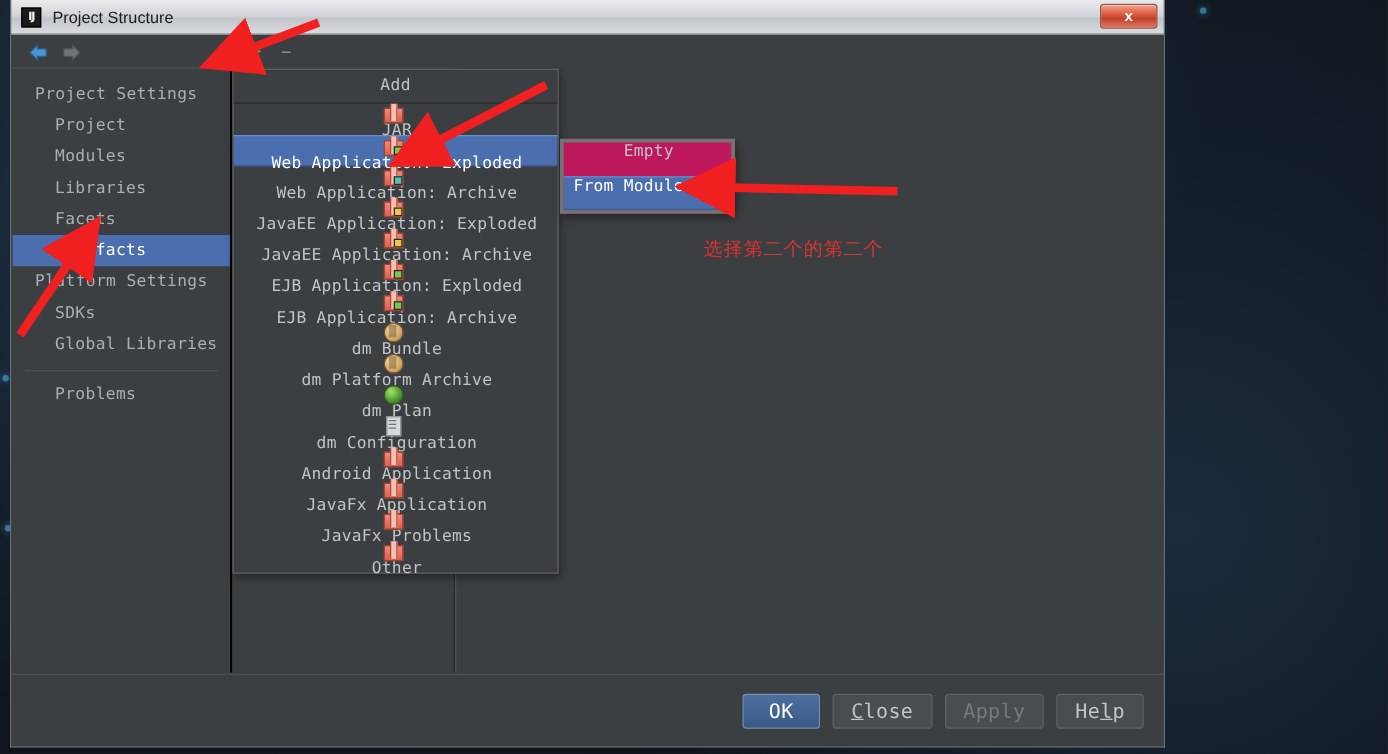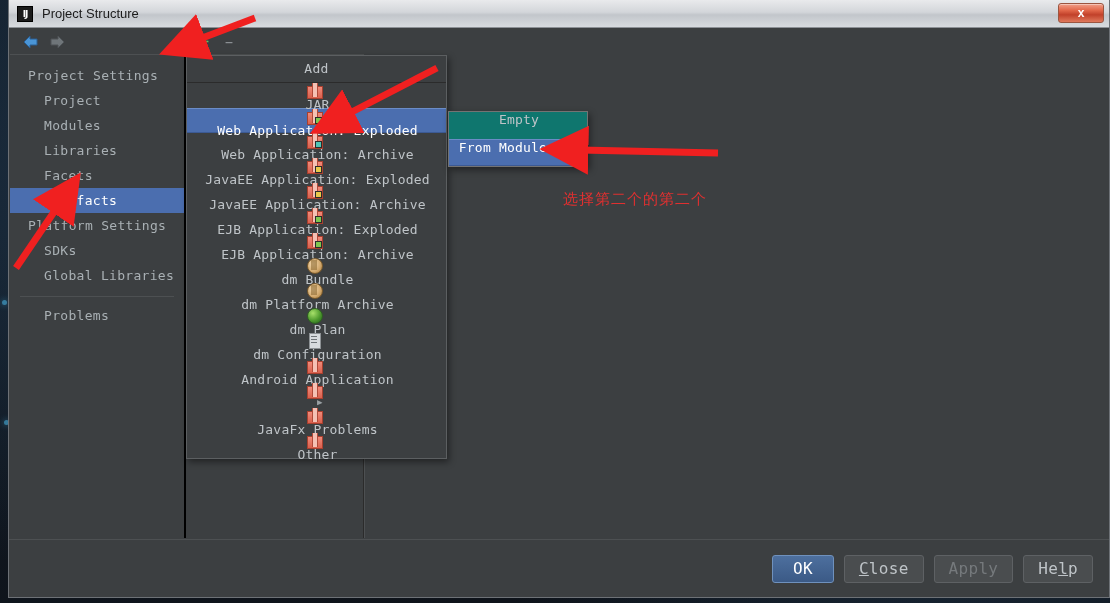--- a/index.html
+++ b/index.html
@@ -28,21 +28,21 @@
     border-radius: 50%;
     background: #4fc3f7;
     opacity: .55;
     box-shadow: 0 0 6px #4fc3f7;
   }
 
   
   #window {
     position: absolute;
     left: 8px; top: 0px;
-    width: 1102px; height: 598px;
+    width: 924px; height: 598px;
     background: #3c3f41;
     border: 1px solid #6d7176;
     border-top: none;
     display: flex;
     flex-direction: column;
   }
 
   
   #titlebar {
     height: 28px;
@@ -303,22 +303,22 @@
     width: 6px; height: 1px;
     background: #6f7478;
     box-shadow: 0 3px 0 #6f7478, 0 6px 0 #6f7478;
   }
 
   
   #sub-menu {
     position: absolute;
     left: 262px; top: 82px;
     width: 140px;
-    background: #0f766e;
-    border: 1px solid #737373;
+    background: #be185d;
+    border: 3px solid #737373;
     z-index: 50;
     box-shadow: 2px 3px 7px rgba(0,0,0,.45);
   }
   #sub-menu .menu-item { height: 27px; }
 
   
   #footer {
     flex: 0 0 58px;
     border-top: 1px solid #4d5052;
     background: #3c3f41;
@@ -524,20 +524,21 @@
         </div>
 
         <div class="menu-item">
           <span class="ico ico-box"></span>
           <span class="mi-label">Android Application</span>
           <span class="mi-arrow"></span>
         </div>
 
         <div class="menu-item">
           <span class="ico ico-box"></span>
+          <span class="mi-label">JavaFx Application</span>
           <span class="mi-arrow">▶</span>
         </div>
 
         <div class="menu-item">
           <span class="ico ico-box"></span>
           <span class="mi-label">JavaFx Problems</span>
           <span class="mi-arrow"></span>
         </div>
 
         <div class="menu-item">

